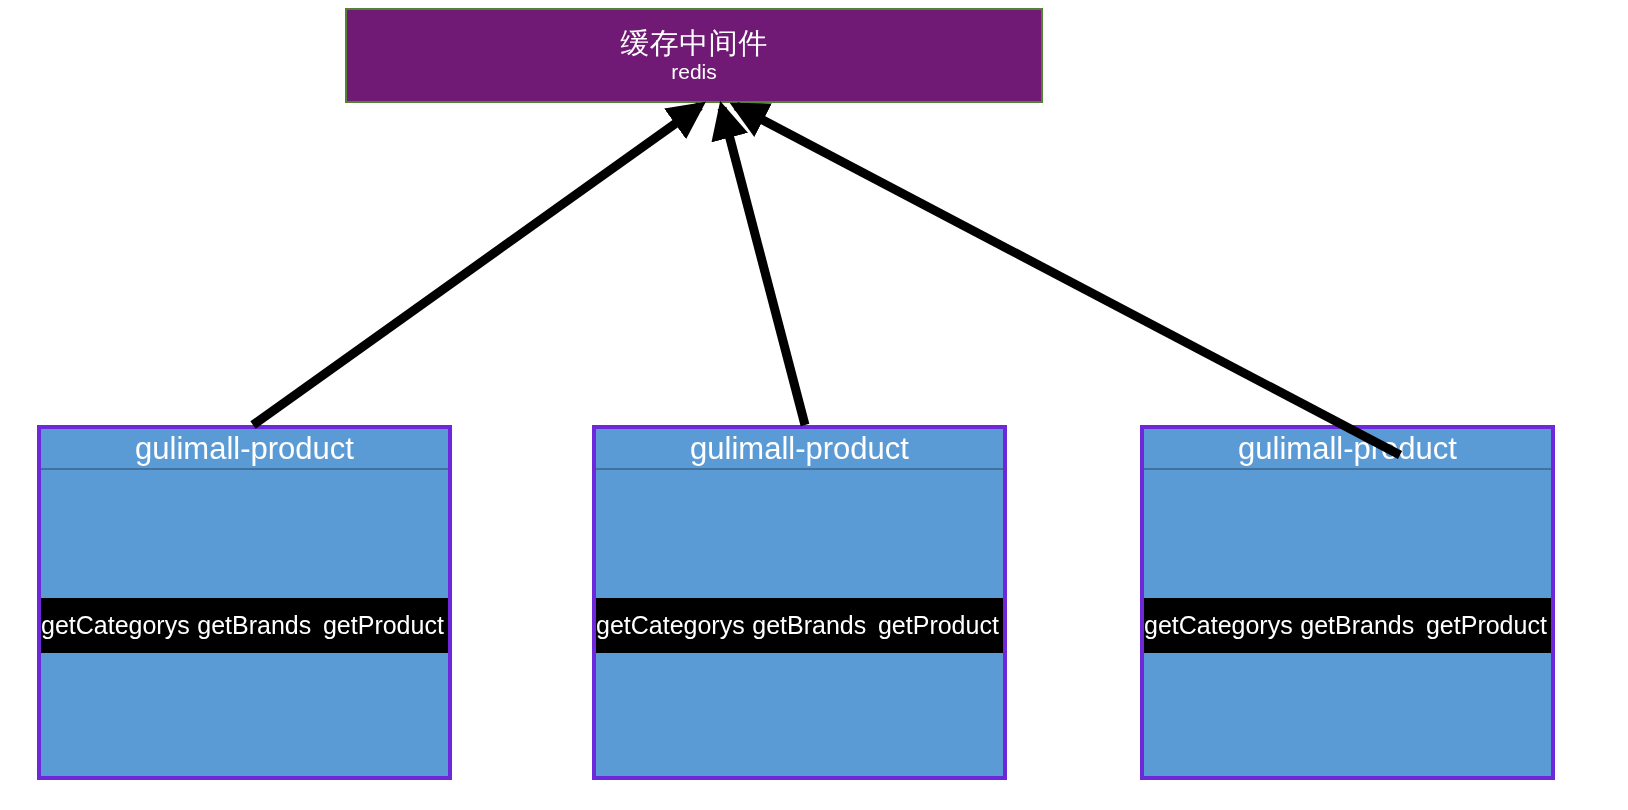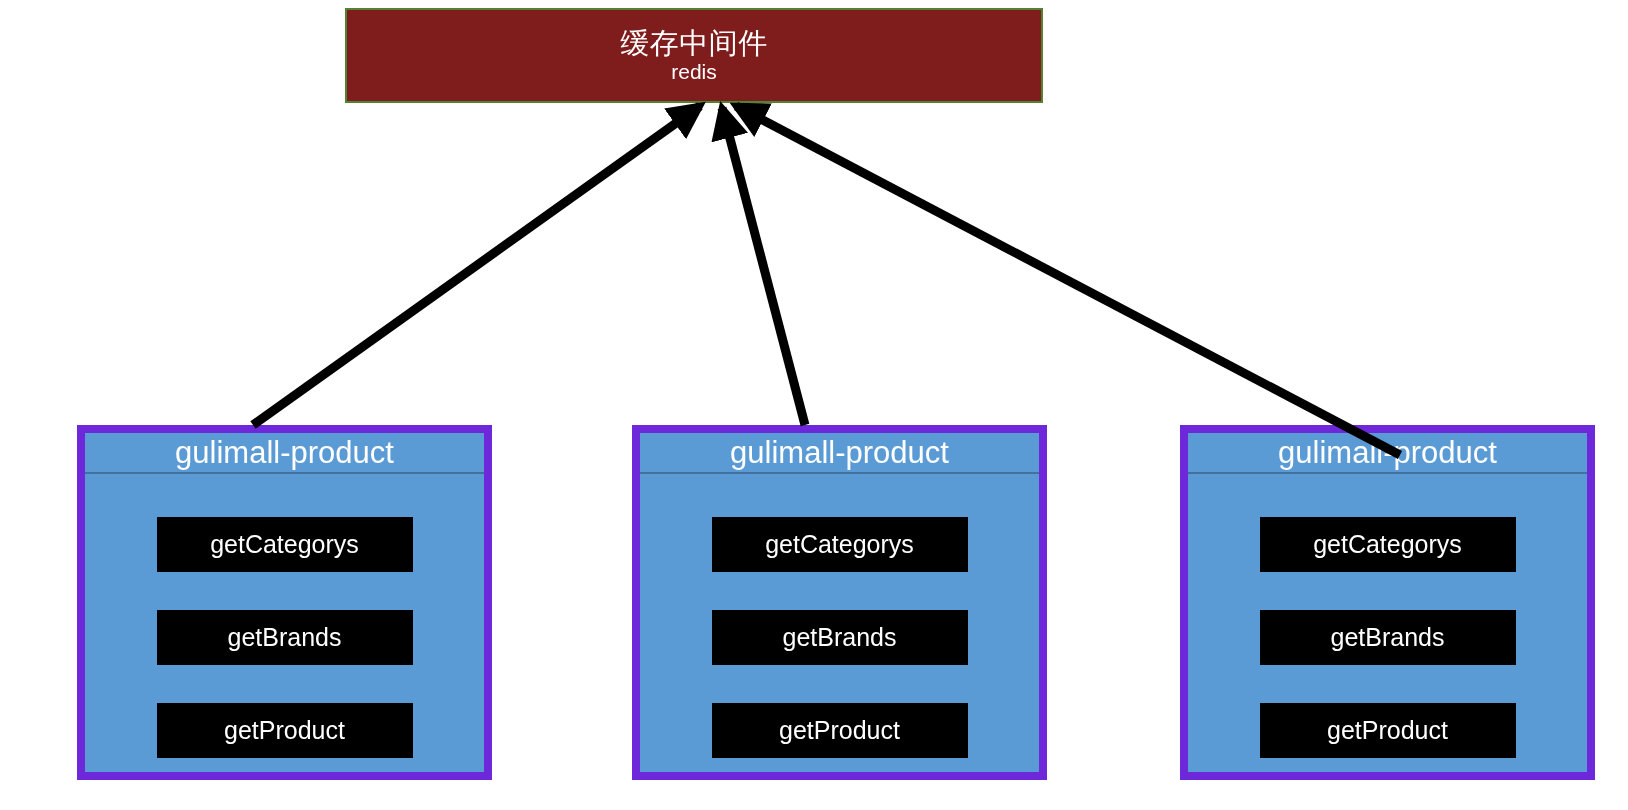--- a/index.html
+++ b/index.html
@@ -19,21 +19,21 @@
     overflow: hidden;
   }
 
   
   .cache-node {
     position: absolute;
     left: 345px;
     top: 8px;
     width: 698px;
     height: 95px;
-    background: #7f1d1d;
+    background: #701a75;
     border: 2px solid #548235;
     box-sizing: border-box;
     display: flex;
     flex-direction: column;
     align-items: center;
     justify-content: center;
     color: #ffffff;
     line-height: 1.18;
   }
   .cache-title {
@@ -44,45 +44,43 @@
     font-size: 21px;
   }
 
   
   .service-node {
     position: absolute;
     top: 425px;
     width: 415px;
     height: 355px;
     background: #5B9BD5;
-    border: 8px solid #6d28d9;
+    border: 4px solid #6d28d9;
     box-sizing: border-box;
     display: flex;
     flex-direction: column;
-    margin-left: 40px;
   }
   .service-node.pos-0 { left: 37px; }
   .service-node.pos-1 { left: 592px; }
   .service-node.pos-2 { left: 1140px; }
 
   .service-header {
     height: 41px;
     flex: 0 0 41px;
     border-bottom: 2px solid #41719C;
     display: flex;
     align-items: center;
     justify-content: center;
     color: #ffffff;
     font-size: 31px;
     box-sizing: border-box;
   }
   .service-body {
     flex: 1 1 auto;
     display: flex;
-    flex-direction: column;
     align-items: center;
     padding-top: 43px;
     box-sizing: border-box;
   }
   .method-box {
     width: 256px;
     height: 55px;
     background: #000000;
     color: #ffffff;
     display: flex;

